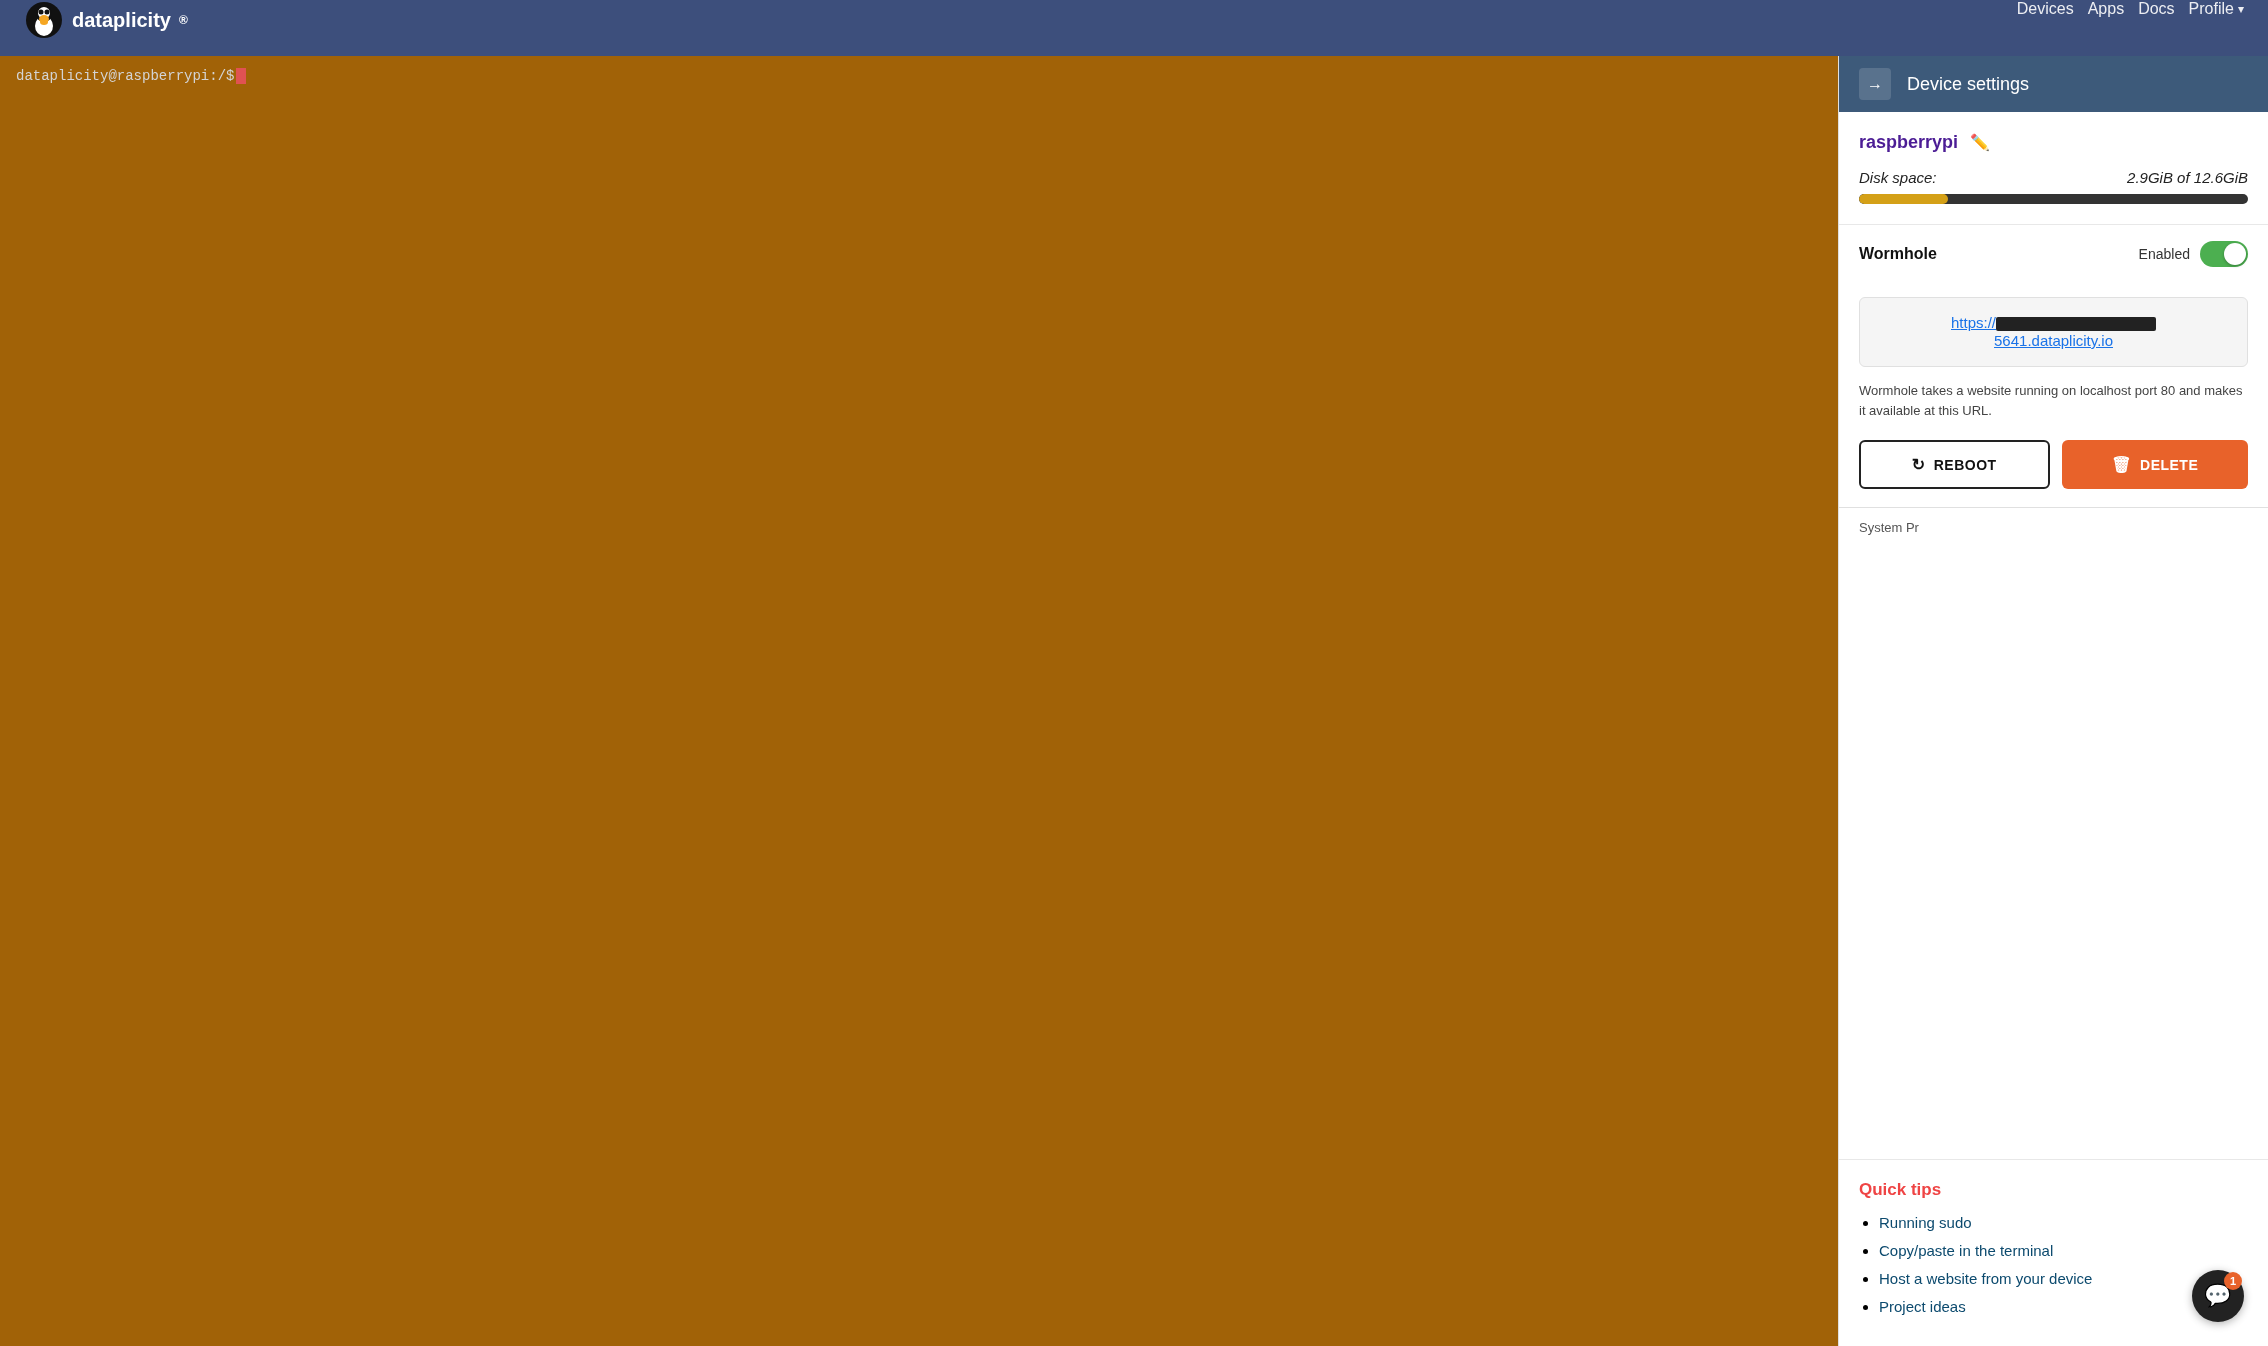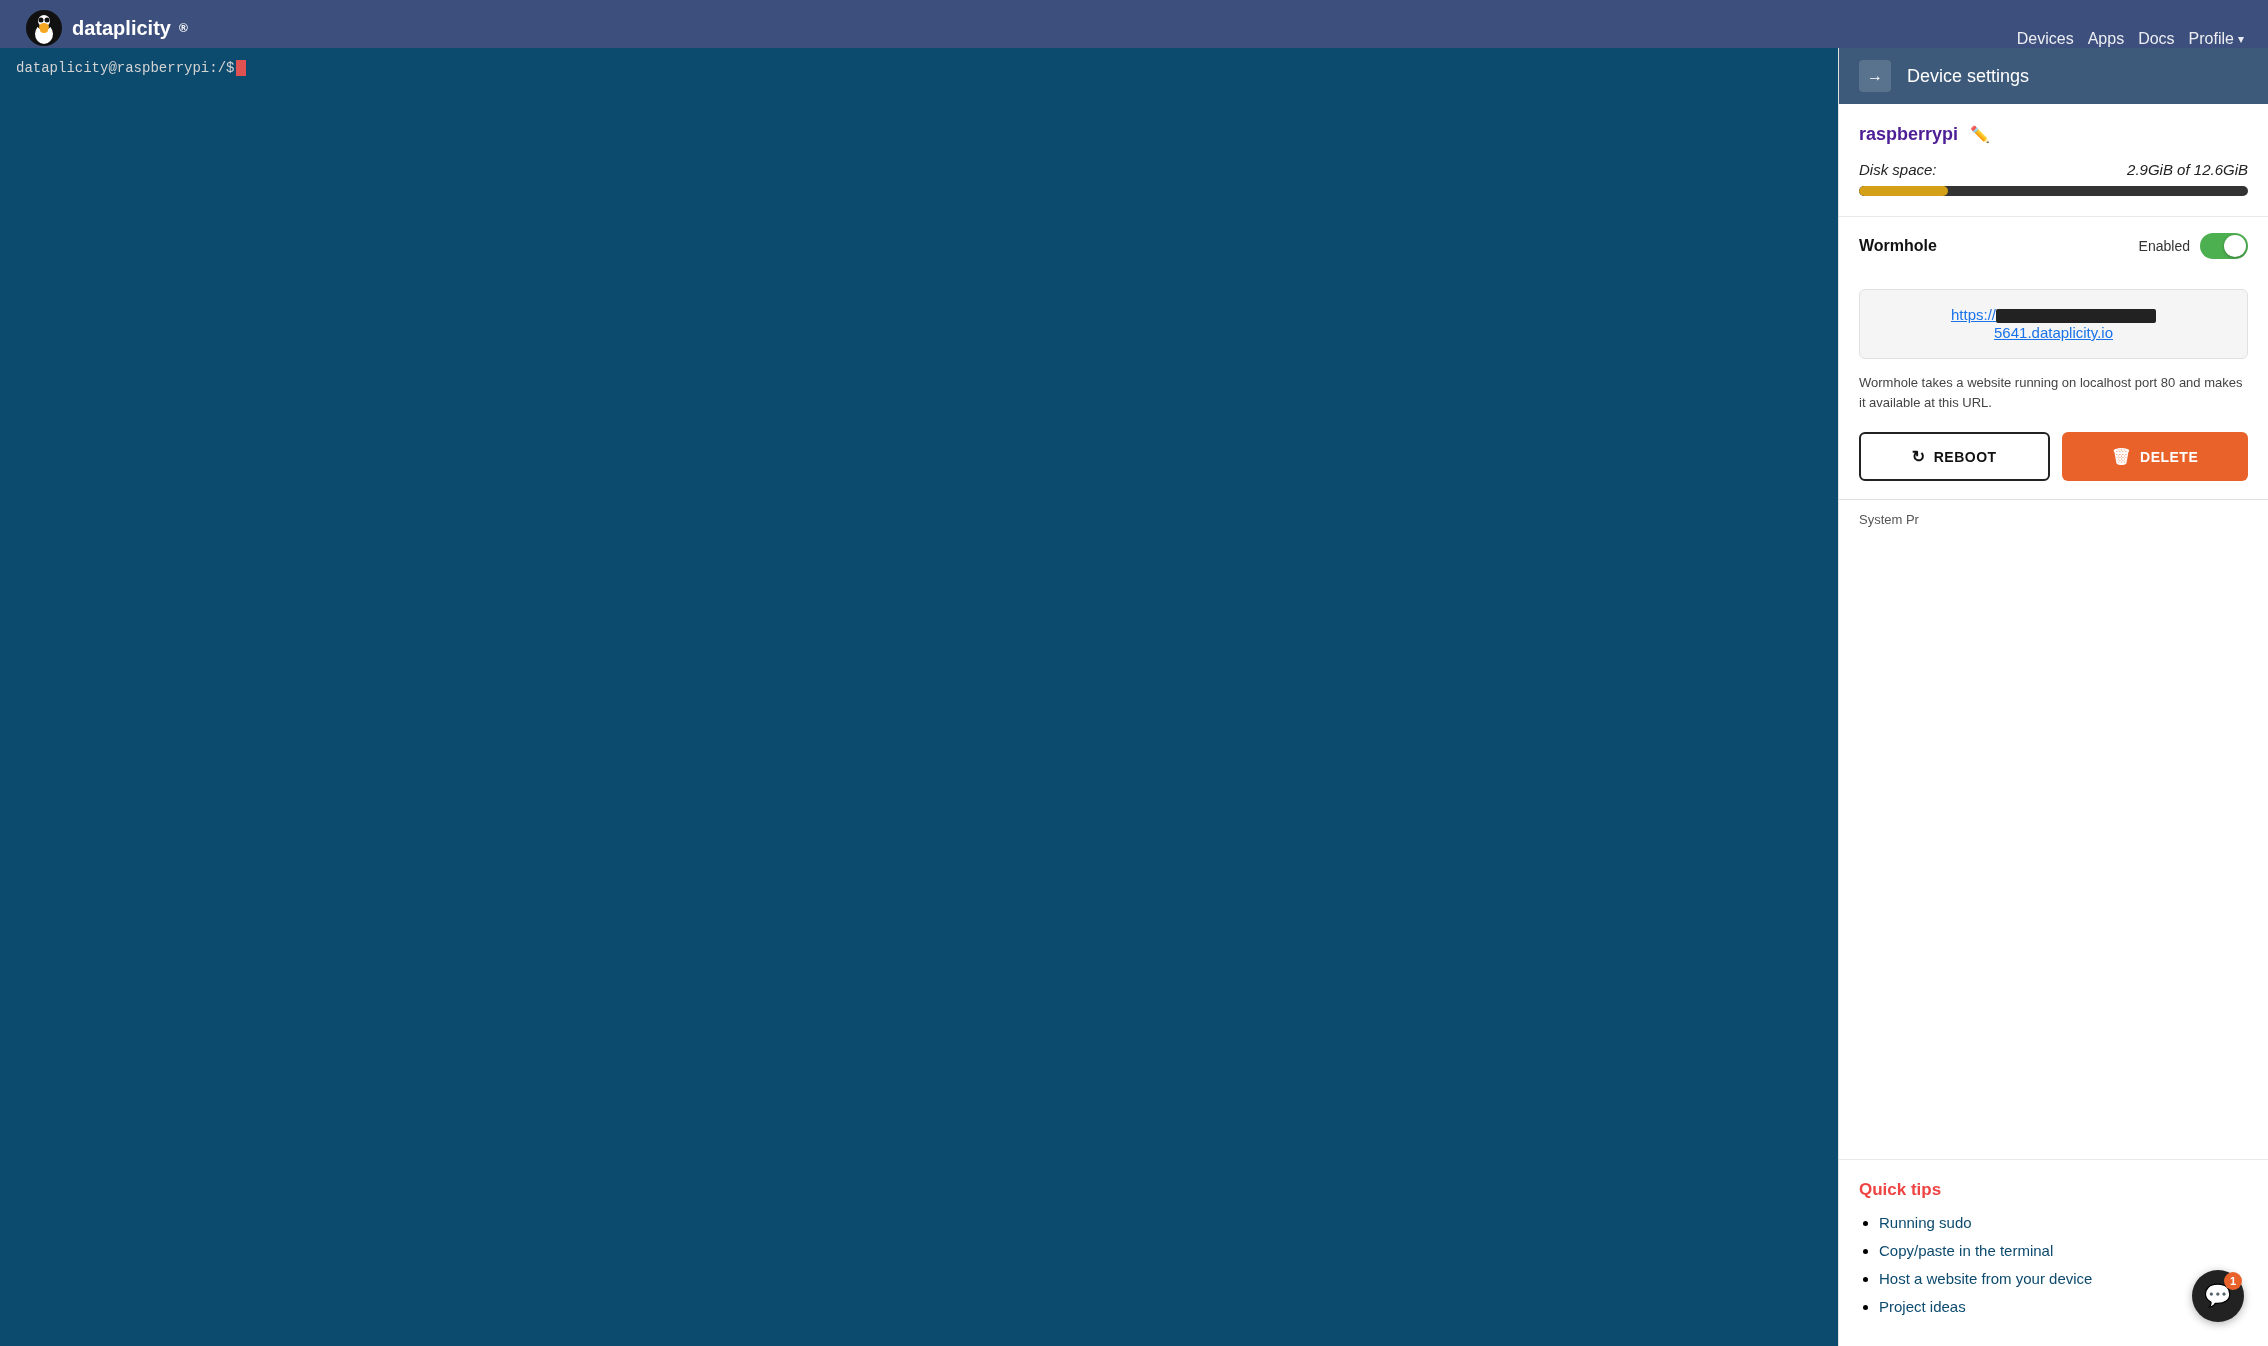--- a/index.html
+++ b/index.html
@@ -2,23 +2,23 @@
 <html><head>
   <meta charset="utf-8">
   <style>
     * { box-sizing: border-box; margin: 0; padding: 0; }
     body { font-family: -apple-system, BlinkMacSystemFont, 'Segoe UI', sans-serif; display: flex; flex-direction: column; height: 100vh; overflow: hidden; }
 
     
     .navbar {
       background: #3d4f7c;
       display: flex;
-      align-items: flex-end;
+      align-items: flex-start;
       padding: 0 24px;
-      height: 48px;
+      height: 56px;
       flex-shrink: 0;
       z-index: 10;
     }
     .navbar-logo {
       display: flex;
       align-items: center;
       gap: 8px;
       color: white;
       font-size: 20px;
       font-weight: 600;
@@ -49,21 +49,21 @@
     
     .main-layout {
       display: flex;
       flex: 1;
       overflow: hidden;
     }
 
     
     .terminal {
       flex: 1;
-      background: #0c4a6e;
+      background: #a16207;
       color: #d4d4d4;
       font-family: 'Courier New', Courier, monospace;
       font-size: 14px;
       padding: 12px 16px;
       overflow: auto;
     }
     .terminal-prompt {
       display: flex;
       align-items: center;
       gap: 2px;

